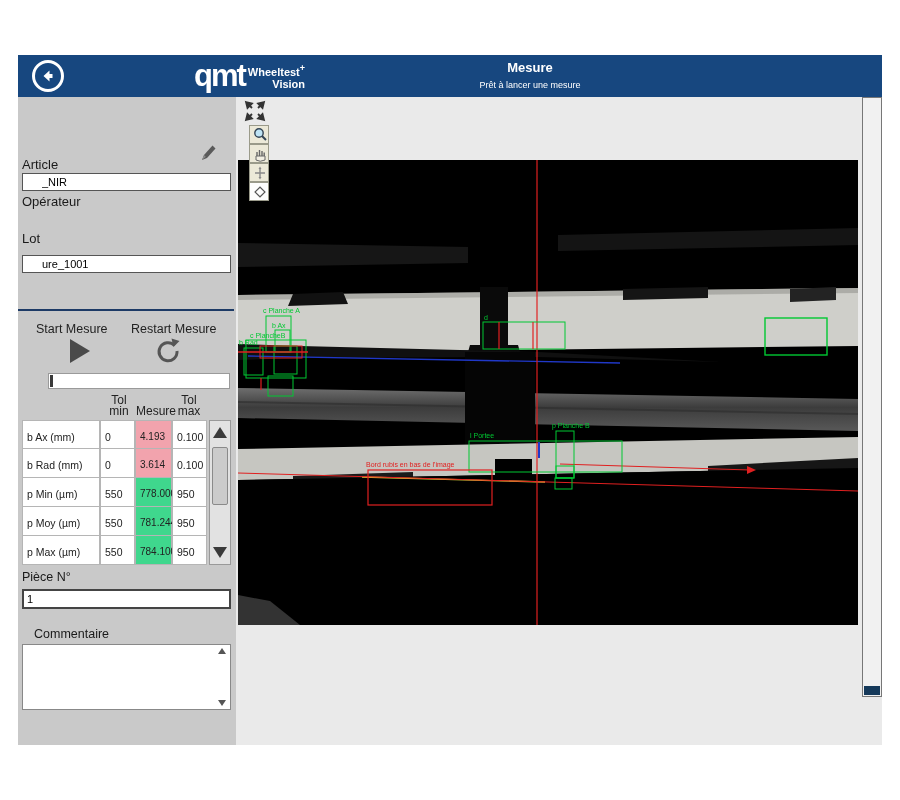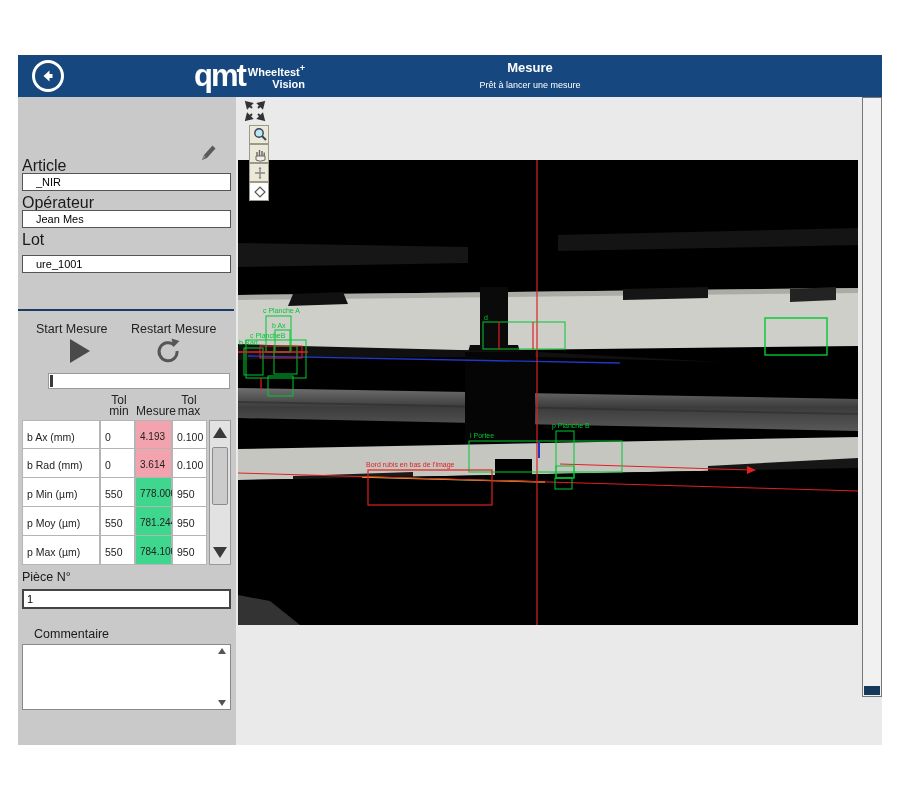--- a/index.html
+++ b/index.html
@@ -17,22 +17,22 @@
   .logo-l1 { font-size:11px; font-weight:700; line-height:12px; }
   .logo-l1 sup { font-size:9px; }
   .logo-l2 { font-size:11px; font-weight:700; line-height:12px;text-align:right; }
   .hdr-title { position:absolute; left:412px; top:3px; width:200px; text-align:center; color:#fff; }
   .hdr-title .t1 { font-size:13px; font-weight:700; line-height:20px; }
   .hdr-title .t2 { font-size:9px; line-height:14px; }
 
   
   .sidebar { position:absolute; left:0; top:42px; width:218px; height:648px; background:#c9c9c9; }
   .pencil { position:absolute; left:179px; top:46px; width:20px; height:20px; }
-  .fld-label { position:absolute; left:4px; font-size:16px; color:#1a1a1a; }
-  .fld-input { position:absolute; left:4px; width:209px; height:18px; border:1px solid #555; background:#fff; font-size:11px; padding:0 13px; font-family:"Liberation Sans",sans-serif; }
+  .fld-label { position:absolute; left:4px; font-size:13px; color:#1a1a1a; }
+  .fld-input { position:absolute; left:4px; width:209px; height:18px; border:1px solid #555; background:#fff; font-size:11px; padding:0 19px; font-family:"Liberation Sans",sans-serif; }
   .divider { position:absolute; left:0; top:212px; width:216px; height:2px; background:#1c3a66; }
   .act-label { position:absolute; top:225px; font-size:12.5px; color:#222; }
   .play-icon { position:absolute; left:52px; top:242px; width:0; height:0; border-left:20px solid #4a4a4a; border-top:12px solid transparent; border-bottom:12px solid transparent; cursor:pointer; }
   .restart-icon { position:absolute; left:136px; top:240px; width:28px; height:28px; cursor:pointer; }
   .progress { position:absolute; left:30px; top:276px; width:182px; height:16px; background:#fff; border:1px solid #9a9a9a; }
   .progress .fill { position:absolute; left:1px; top:1px; width:3px; height:12px; background:#3a3a3a; }
   .tbl-hdr { position:absolute; font-size:12px; color:#222; text-align:center; line-height:11px; }
   .table { position:absolute; left:4px; top:323px; width:185px; }
   .t-row { display:flex; height:29px; }
   .t-cell { background:#fff; border:1px solid #b5b5b5; border-top:none; font-size:10.5px; color:#222; padding:10px 0 0 4px; }
@@ -92,21 +92,20 @@
 
     <div class="sidebar">
       <svg class="pencil" viewBox="0 0 20 20">
         <path d="M5 17 L7 12 L15.5 2.5 L18.5 5.5 L10 15 L5 17 Z" fill="#5a5a5a"></path>
         <path d="M5 17 L7 12 L8.8 13.8 Z" fill="#8a8a8a"></path>
       </svg>
 
       <div class="fld-label" style="top:60px;">Article</div>
       <input class="fld-input" style="top: 76px;" value="_NIR">
       <div class="fld-label" style="top:97px;">Opérateur</div>
-      <input class="fld-input" style="top: 113px;" value="Jean Mes">
       <div class="fld-label" style="top:134px;">Lot</div>
       <input class="fld-input" style="top: 158px;" value="ure_1001">
 
       <div class="divider"></div>
 
       <div class="act-label" style="left:18px;">Start Mesure</div>
       <div class="act-label" style="left:113px;text-align:center;">Restart Mesure</div>
       <div class="play-icon"></div>
       <svg class="restart-icon" viewBox="0 0 28 28">
         <path d="M20.5 8.5 A9 9 0 1 0 23 14" fill="none" stroke="#555" stroke-width="3"></path>

